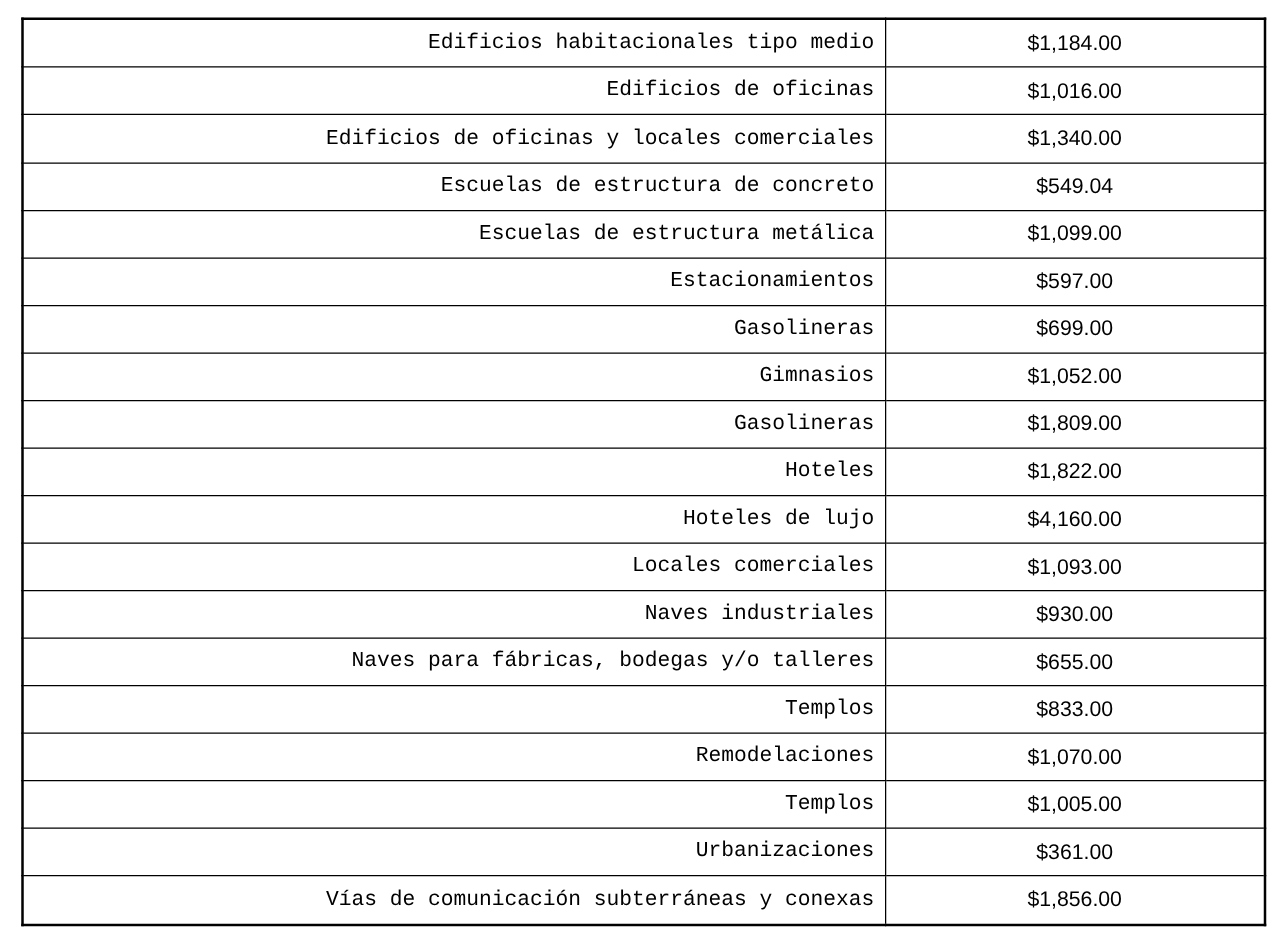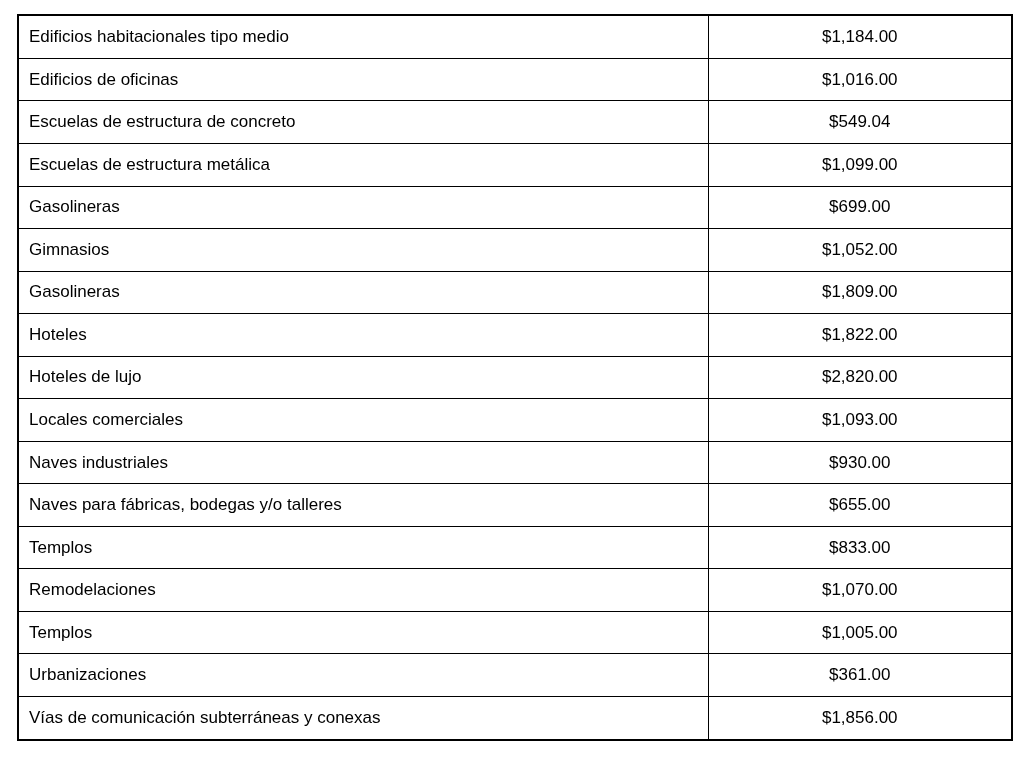--- a/index.html
+++ b/index.html
@@ -36,23 +36,24 @@
   table.price-table col.col-category { width: 690px; }
   table.price-table col.col-price    { width: 304px; }
   table.price-table td {
     border: 1px solid var(--border-color);
     font-size: 17px;
     vertical-align: middle;
     white-space: nowrap;
     overflow: hidden;
   }
   table.price-table td.cat {
-    text-align: left;
+    text-align: right;
     padding-left: 10px;
     padding-right: 8px;
+    font-family: Liberation Mono, monospace;
   }
   table.price-table td.price {
     text-align: center;
     padding: 0 8px;
   }
   table.price-table tr.thick-bottom td {
     border-bottom: 3px solid var(--border-color);
   }
 </style>
 </head>
@@ -67,46 +68,54 @@
     <tbody>
         <tr>
           <td class="cat">Edificios habitacionales tipo medio</td>
           <td class="price">$1,184.00</td>
         </tr>
         <tr>
           <td class="cat">Edificios de oficinas</td>
           <td class="price">$1,016.00</td>
         </tr>
         <tr>
+          <td class="cat">Edificios de oficinas y locales comerciales</td>
+          <td class="price">$1,340.00</td>
+        </tr>
+        <tr>
           <td class="cat">Escuelas de estructura de concreto</td>
           <td class="price">$549.04</td>
         </tr>
         <tr>
           <td class="cat">Escuelas de estructura metálica</td>
           <td class="price">$1,099.00</td>
+        </tr>
+        <tr>
+          <td class="cat">Estacionamientos</td>
+          <td class="price">$597.00</td>
         </tr>
         <tr>
           <td class="cat">Gasolineras</td>
           <td class="price">$699.00</td>
         </tr>
         <tr>
           <td class="cat">Gimnasios</td>
           <td class="price">$1,052.00</td>
         </tr>
         <tr>
           <td class="cat">Gasolineras</td>
           <td class="price">$1,809.00</td>
         </tr>
         <tr>
           <td class="cat">Hoteles</td>
           <td class="price">$1,822.00</td>
         </tr>
         <tr>
           <td class="cat">Hoteles de lujo</td>
-          <td class="price">$2,820.00</td>
+          <td class="price">$4,160.00</td>
         </tr>
         <tr>
           <td class="cat">Locales comerciales</td>
           <td class="price">$1,093.00</td>
         </tr>
         <tr>
           <td class="cat">Naves industriales</td>
           <td class="price">$930.00</td>
         </tr>
         <tr>

